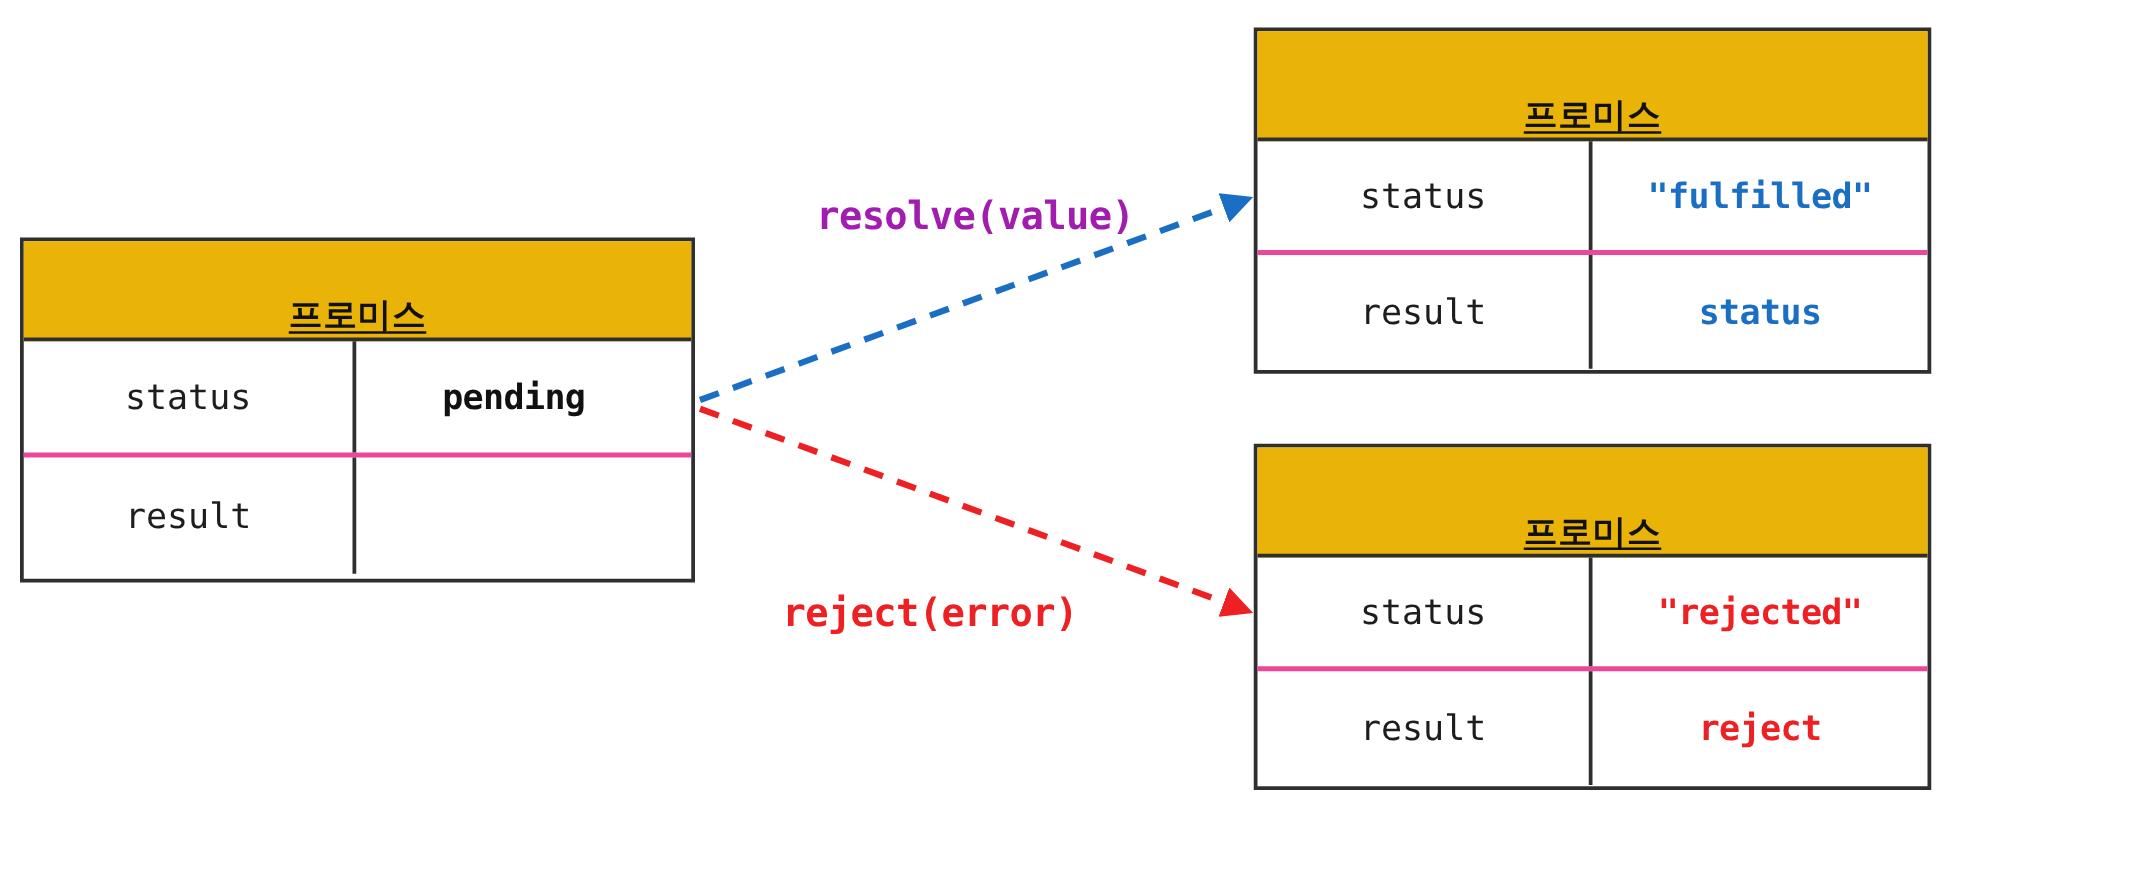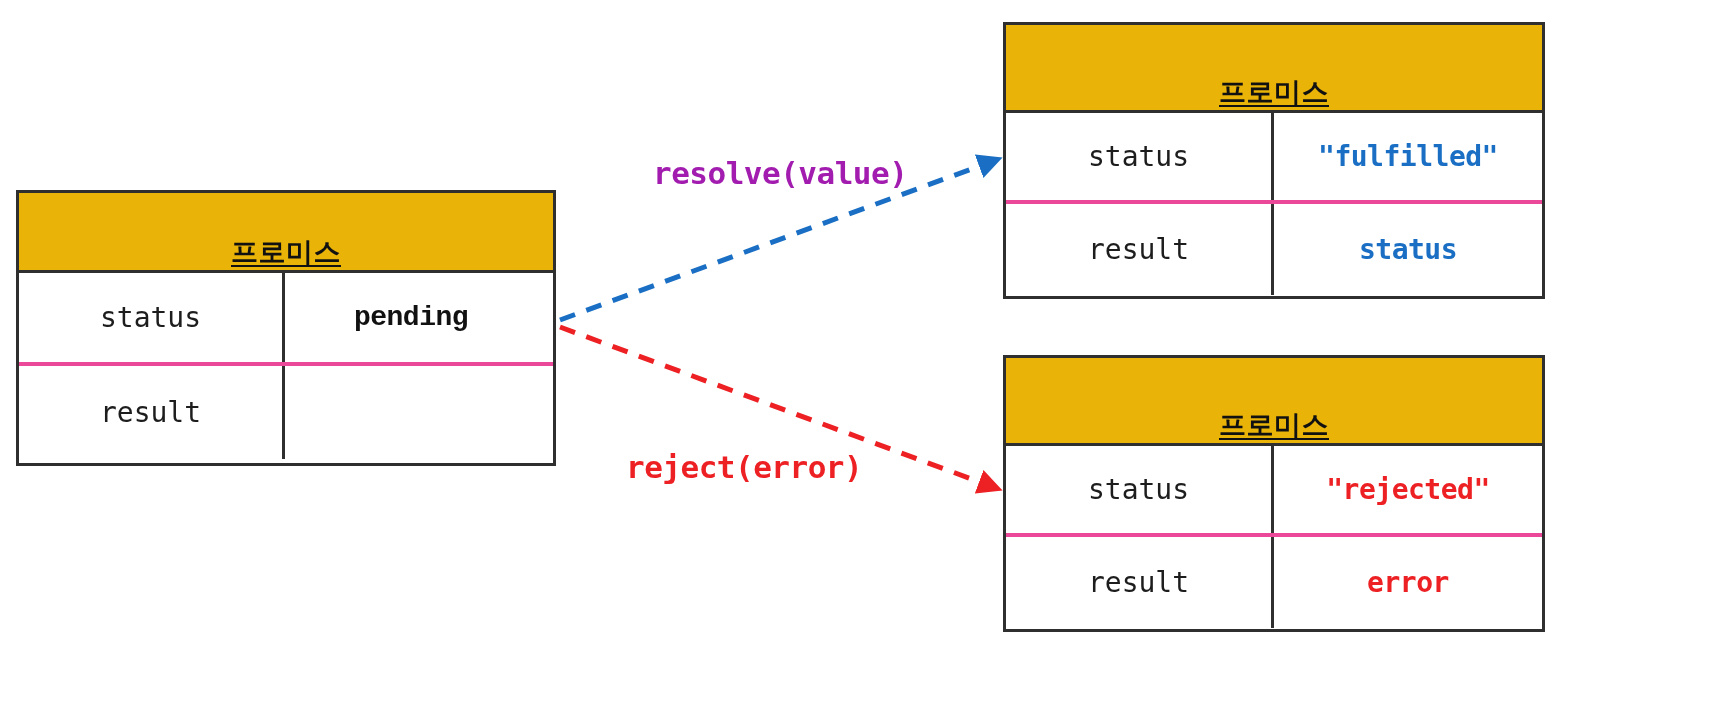--- a/index.html
+++ b/index.html
@@ -75,21 +75,21 @@
   .cell-val.blue { color: #1a6fc4; }
   .cell-val.red  { color: #ed2024; }
 
   
   #table-pending {
     left: 16px; top: 190px; width: 540px; height: 276px;
   }
   #table-pending .table-header { height: 80px; }
   #table-pending .table-row { height: 93px; }
   #table-pending .cell-key { width: 266px; }
-  #table-pending .cell-val { width: 252px; font-family: Liberation Mono, monospace; }
+  #table-pending .cell-val { width: 252px; }
 
   
   #table-fulfilled, #table-rejected {
     left: 1003px; width: 542px; height: 277px;
   }
   #table-fulfilled { top: 22px; }
   #table-rejected  { top: 355px; }
   #table-fulfilled .table-header,
   #table-rejected  .table-header { height: 88px; }
   #table-fulfilled .table-row,
@@ -114,21 +114,21 @@
     font-weight: 700;
     font-size: 31px;
     letter-spacing: -0.5px;
     white-space: nowrap;
   }
   #label-resolve {
     left: 653px; top: 155px;
     color: #a21caf;
   }
   #label-reject {
-    left: 626px; top: 449px;
+    left: 626px; top: 473px;
     color: #ed2024;
   }
 </style>
 </head>
 <body>
 
 <div id="stage">
 
   <div class="promise-table" id="table-pending">
     <div class="table-header">
@@ -160,21 +160,21 @@
   <div class="promise-table" id="table-rejected">
     <div class="table-header">
       <span class="table-header-text">프로미스</span>
     </div>
     <div class="table-row divided">
       <div class="cell-key">status</div>
       <div class="cell-val red">"rejected"</div>
     </div>
     <div class="table-row">
       <div class="cell-key">result</div>
-      <div class="cell-val red">error</div>
+      <div class="cell-val red">reject</div>
     </div>
   </div>
 
   <svg id="arrow-layer" viewBox="0 0 1723 713">
     <defs>
       <marker id="head-blue" markerWidth="5" markerHeight="5" refX="3.6" refY="2.5" orient="auto">
         <path d="M0,0 L5,2.5 L0,5 Z" fill="#1a6fc4"></path>
       </marker>
       <marker id="head-red" markerWidth="5" markerHeight="5" refX="3.6" refY="2.5" orient="auto">
         <path d="M0,0 L5,2.5 L0,5 Z" fill="#ed2024"></path>

